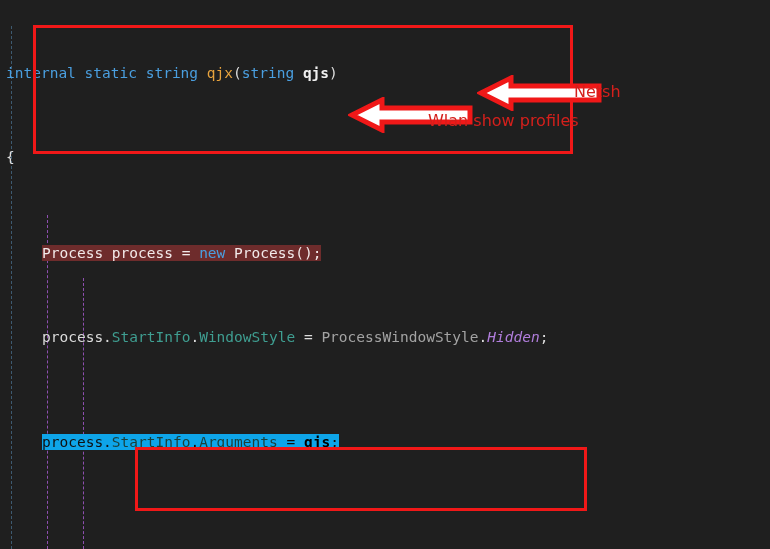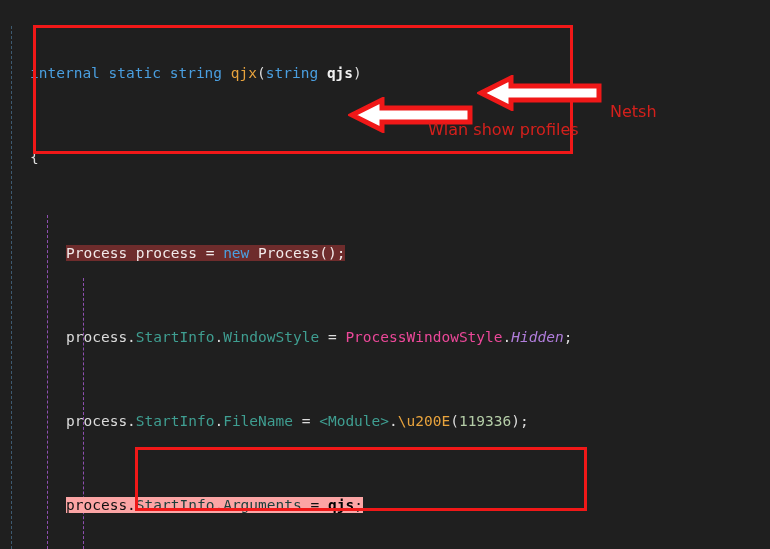--- a/index.html
+++ b/index.html
@@ -19,42 +19,41 @@
 
   
   #code {
     position: absolute;
     left: 0; top: 0;
     width: 674px;
     height: 549px;
     font-size: 14.5px;
     line-height: 21px;
     white-space: pre;
-    padding-left: 24px;
   }
   .ln {
     position: relative;
     height: 21px;
     padding-left: 6px;
     white-space: pre;
   }
 
   
   .kw   { color: #4a9fe0; }            
   .mth  { color: #e8a33d; }            
   .pln  { color: #dcdcdc; }            
   .prp  { color: #3f9e91; margin-top: 21px; }            
-  .typ  { color: #ec4899; }            
+  .typ  { color: #a3a3a3; }            
   .enm  { color: #b07ddb; font-style: italic; }            
   .num  { color: #b5cea8; }            
   .bldp { color: #f0f0f0; font-weight: bold; }  
 
   
   .hl-maroon { background: #6e2c2c; }
-  .hl-yellow { background: #fca5a5; }
+  .hl-yellow { background: #0ea5e9; }
   .hl-yellow .prp { color: #1a3f3a; }
   .hl-yellow .pln { color: #101010; }
   .hl-yellow .bldp { color: #000; font-weight: bold; }
   .hl-maroon .pln,
   .hl-maroon .mth { color: #f2eaea; }
 
   
   .guide {
     position: absolute;
     width: 1px;
@@ -95,21 +94,20 @@
   <div id="code">
 
     <div class="ln" style="padding-left:6px;"><span class="kw">internal</span><span class="pln"> </span><span class="kw">static</span><span class="pln"> </span><span class="kw">string</span><span class="pln"> </span><span class="mth">qjx</span><span class="pln">(</span><span class="kw">string</span><span class="pln"> </span><span class="bldp">qjs</span><span class="pln">)</span></div>
 
     <div class="ln" style="padding-left:6px;"><span class="pln">{</span></div>
 
     <div class="ln" style="padding-left:42px;margin-top:12px;"><span class="hl-maroon"><span class="pln">Process process = </span><span class="kw">new</span><span class="pln"> Process();</span></span></div>
 
     <div class="ln" style="padding-left:42px;"><span class="pln">process.</span><span class="prp">StartInfo</span><span class="pln">.</span><span class="prp">WindowStyle</span><span class="pln"> = </span><span class="typ">ProcessWindowStyle</span><span class="pln">.</span><span class="enm">Hidden</span><span class="pln">;</span></div>
 
-    <div class="ln" style="padding-left:42px;"><span class="pln">process.</span><span class="prp">StartInfo</span><span class="pln">.</span><span class="prp">FileName</span><span class="pln"> = </span><span class="prp">&lt;Module&gt;</span><span class="pln">.</span><span class="mth">\u200E</span><span class="pln">(</span><span class="num">119336</span><span class="pln">);</span></div>
 
     <div class="ln" style="padding-left:42px;"><span class="hl-yellow"><span class="pln">process.</span><span class="prp">StartInfo</span><span class="pln">.</span><span class="prp">Arguments</span><span class="pln"> = </span><span class="bldp">qjs</span><span class="pln">;</span></span></div>
 
     
 
     
 
     
 
     
@@ -150,20 +148,20 @@
 
   </div>
 
   <div class="box" style="left:33px; top:25px; width:540px; height:129px;"></div>
 
   <div class="box" style="left:135px; top:447px; width:452px; height:64px;"></div>
 
   <svg class="arrow" width="126" height="36" viewBox="0 0 126 36" style="left:477px; top:75px;">
     <polygon points="4,18 34,3 34,11 122,11 122,25 34,25 34,33" fill="#ffffff" stroke="#f01818" stroke-width="5" stroke-linejoin="miter"></polygon>
   </svg>
-  <div class="ann-text" style="left:610px; top:82px;margin-top:20px;">Netsh</div>
+  <div class="ann-text" style="left:574px; top:82px;">Netsh</div>
 
   <svg class="arrow" width="126" height="36" viewBox="0 0 126 36" style="left:348px; top:97px;">
     <polygon points="4,18 34,3 34,11 122,11 122,25 34,25 34,33" fill="#ffffff" stroke="#f01818" stroke-width="5" stroke-linejoin="miter"></polygon>
   </svg>
-  <div class="ann-text" style="left:428px; top:120px;">Wlan show profiles</div>
+  <div class="ann-text" style="left:428px; top:111px;">Wlan show profiles</div>
 
 </div>
 
 </body></html>

